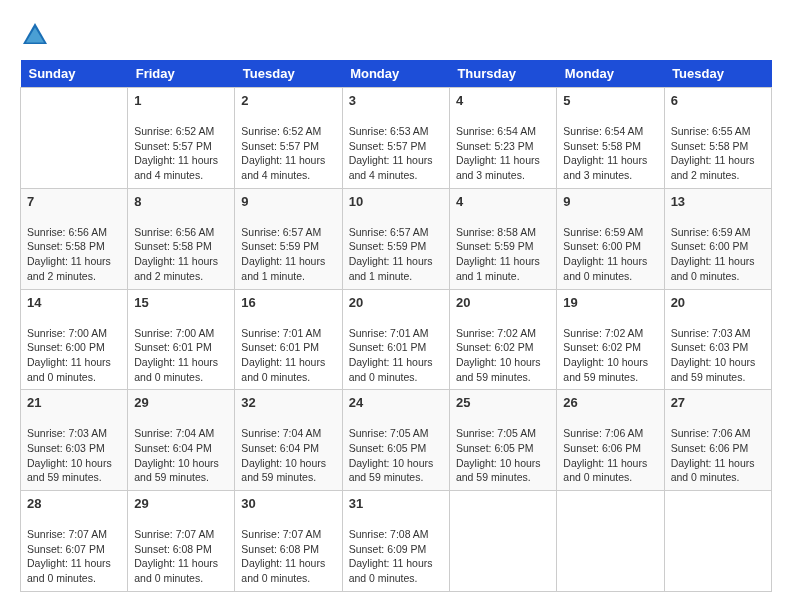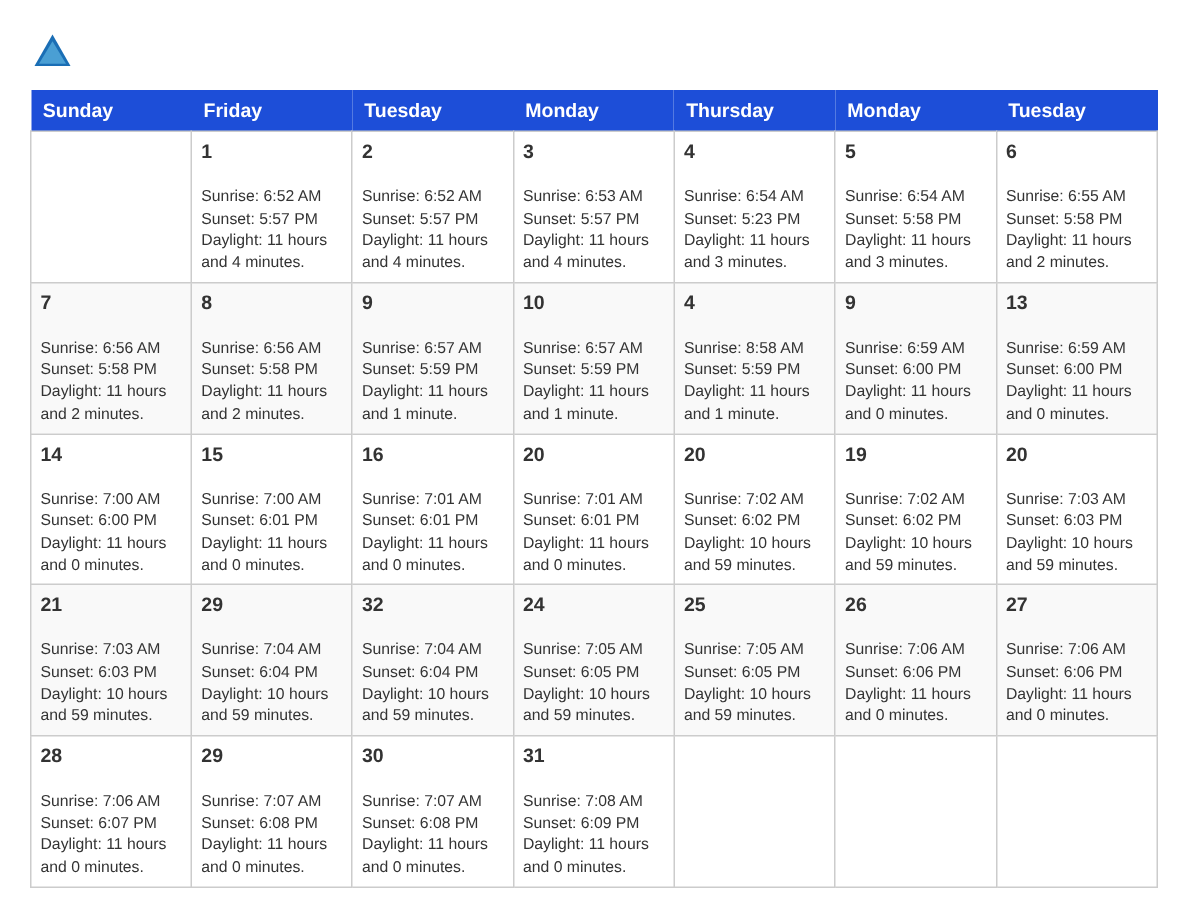--- a/index.html
+++ b/index.html
@@ -289,21 +289,21 @@
         <td>
           <span class="day-number">27</span>
           <div class="day-info">Sunrise: 7:06 AM
 Sunset: 6:06 PM
 Daylight: 11 hours and 0 minutes.</div>
         </td>
       </tr>
       <tr>
         <td>
           <span class="day-number">28</span>
-          <div class="day-info">Sunrise: 7:06 AM
+          <div class="day-info">Sunrise: 7:07 AM
 Sunset: 6:07 PM
 Daylight: 11 hours and 0 minutes.</div>
         </td>
         <td>
           <span class="day-number">29</span>
           <div class="day-info">Sunrise: 7:07 AM
 Sunset: 6:08 PM
 Daylight: 11 hours and 0 minutes.</div>
         </td>
         <td>

